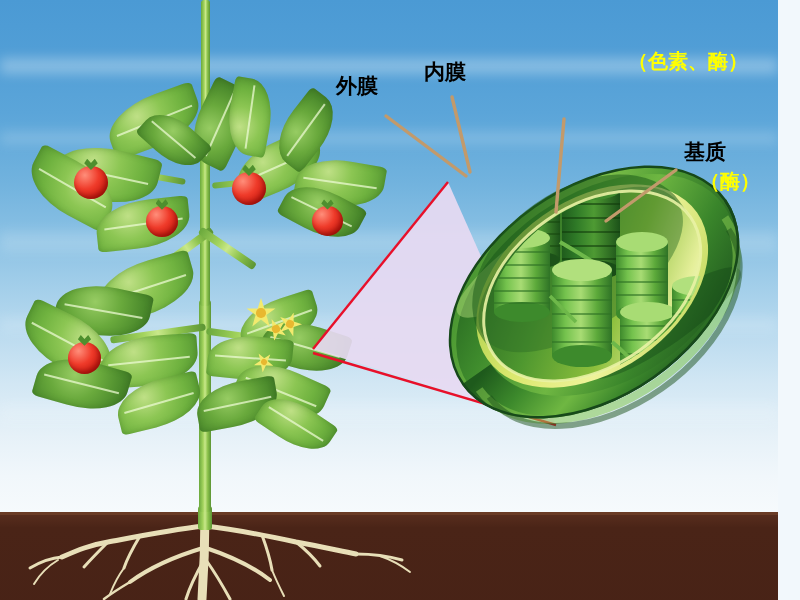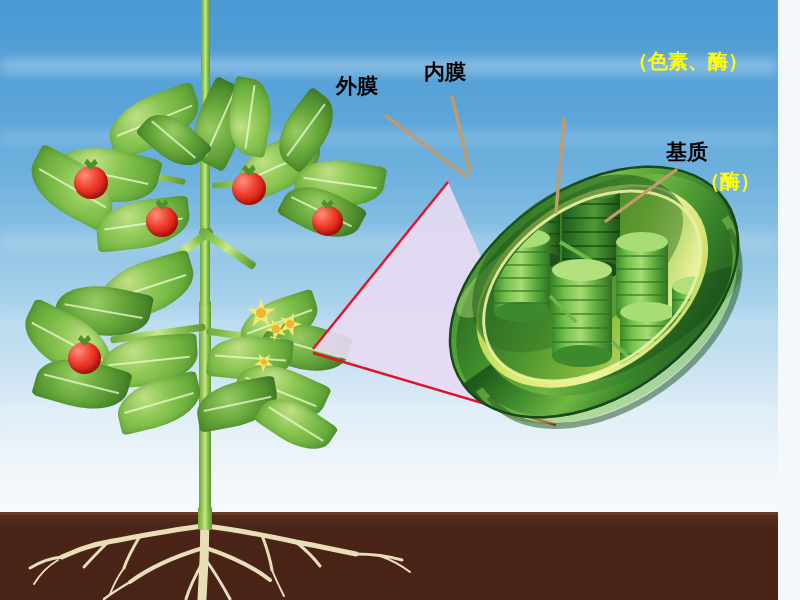--- a/index.html
+++ b/index.html
@@ -53,21 +53,21 @@
   #chloro{position:absolute;left:424px;top:146px;width:340px;height:292px;}
 
   
   .lbl{position:absolute;white-space:nowrap;color:#000;font-weight:bold;
        font-family:"Liberation Serif","DejaVu Serif",serif;}
   .lbl.yellow{color:#ffff00;}
   #lbl-outer{left:336px;top:72px;font-size:21px;text-align:right;}
   #lbl-inner{left:424px;top:58px;font-size:21px;}
   #lbl-pigment{left:584px;top:48px;font-size:20px;margin-left:44px;}
   #lbl-thylakoid{left:528px;top:78px;font-size:20px;}
-  #lbl-stroma{left:666px;top:138px;font-size:21px;}
+  #lbl-stroma{left:684px;top:138px;font-size:21px;}
   #lbl-enzyme{left:700px;top:168px;font-size:20px;}
 </style>
 </head>
 <body>
 
 <div id="stage">
 
   <div id="sky"></div>
   <div class="cloudband" style="top:58px;height:16px;"></div>
   <div class="cloudband" style="top:132px;height:12px;opacity:.6;"></div>

